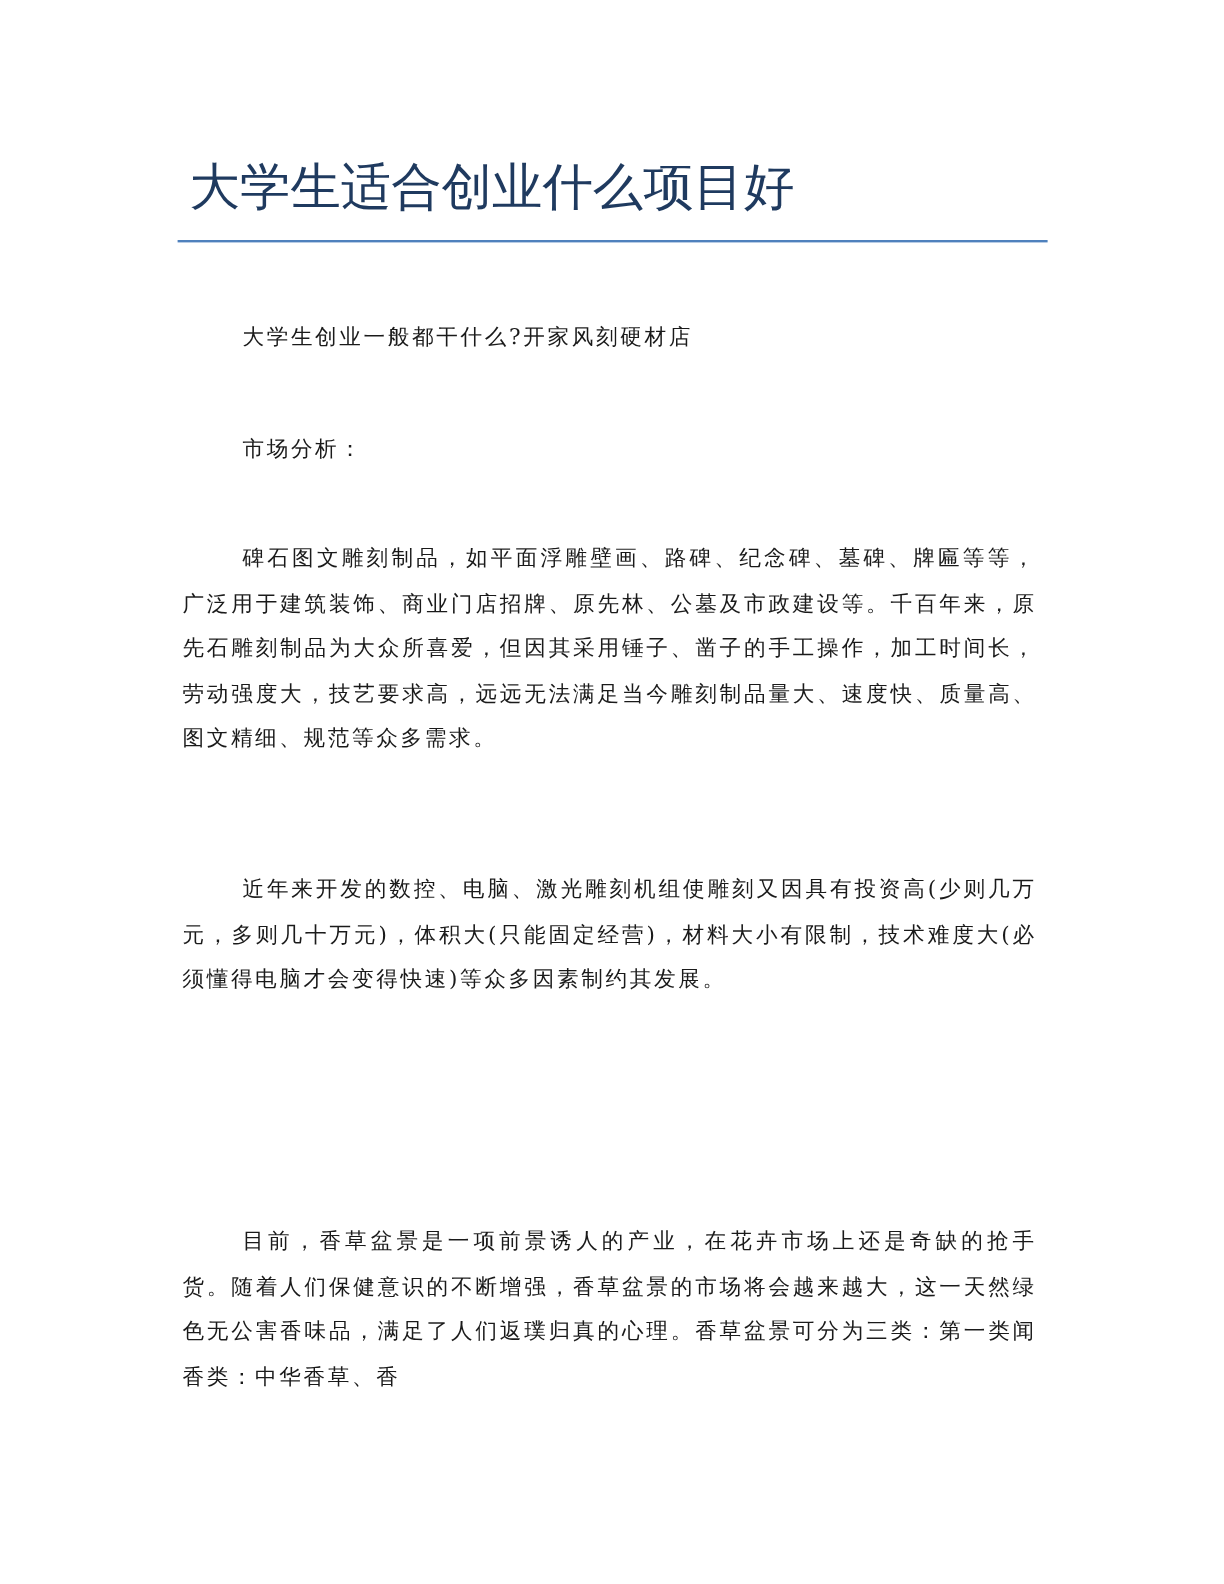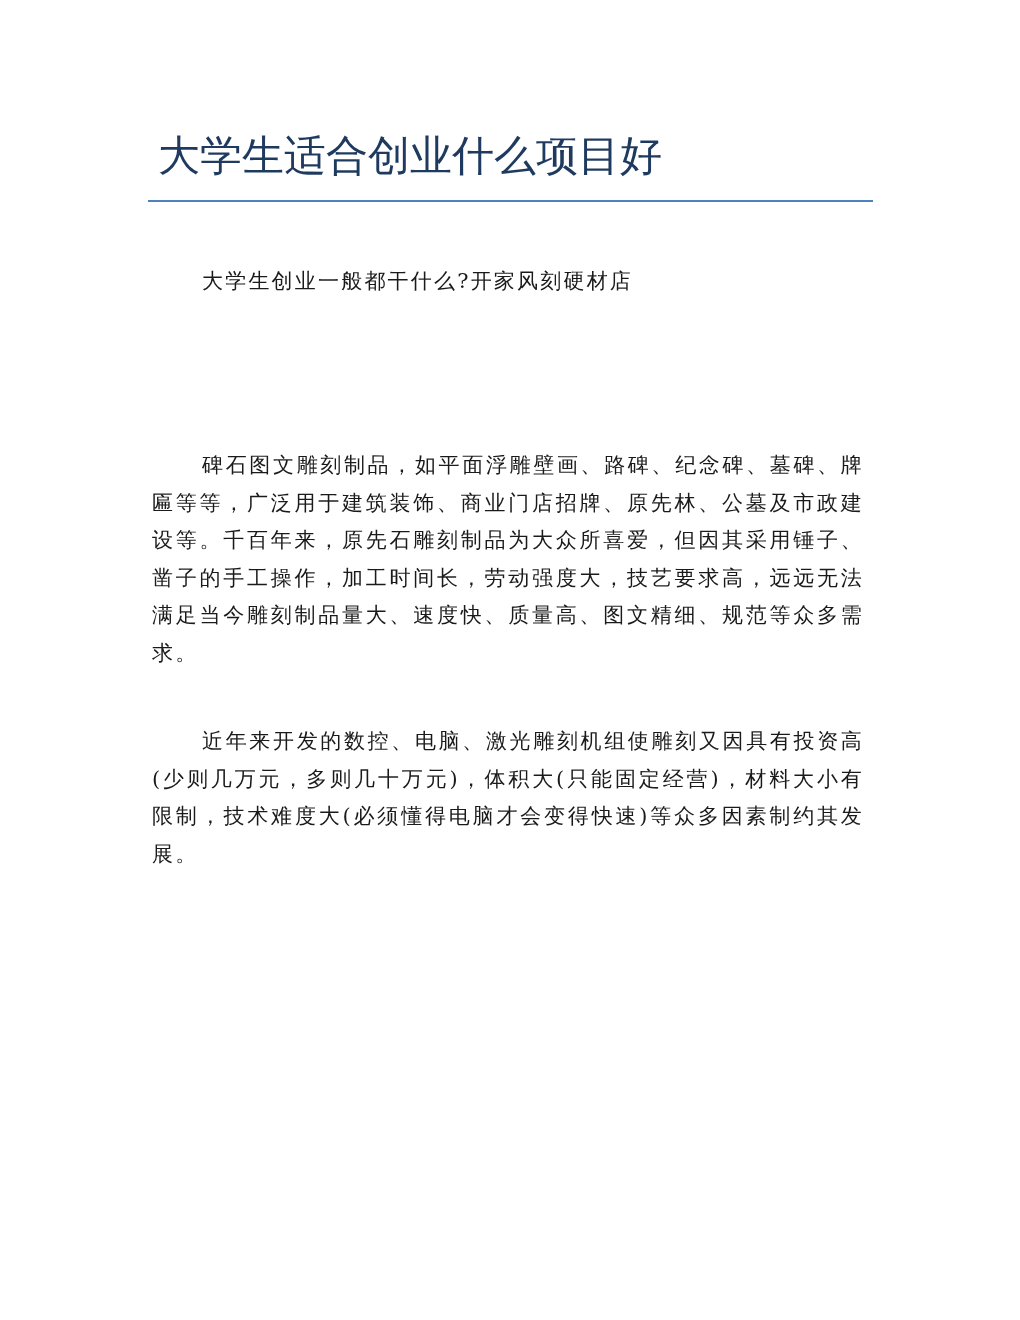--- a/index.html
+++ b/index.html
@@ -40,21 +40,21 @@
       left: 148px;
       top: 200px;
       width: 725px;
       height: 2px;
       background: #4f81bd;
     }
     .body-text {
       position: absolute;
       left: 152px;
       width: 712px;
-      font-size: 21px;
+      font-size: 18px;
       line-height: 37.5px;
       font-family: "DejaVu Serif", "Liberation Serif", serif;
       color: #1a1a1a;
       letter-spacing: 2.2px;
       margin: 0;
       text-align: justify;
     }
     .indent {
       text-indent: 50px;
     }
@@ -66,15 +66,17 @@
     .p-plant { top: 1016px; }
   </style>
 </head>
 <body>
 
 <div class="page">
   <h1 class="doc-title">大学生适合创业什么项目好</h1>
   <div class="title-rule"></div>
 
   <p class="body-text indent p-heading1">大学生创业一般都干什么?开家风刻硬材店</p>
+  <p class="body-text indent p-market">市场分析：</p>
   <p class="body-text indent p-recent">近年来开发的数控、电脑、激光雕刻机组使雕刻又因具有投资高(少则几万元，多则几十万元)，体积大(只能固定经营)，材料大小有限制，技术难度大(必须懂得电脑才会变得快速)等众多因素制约其发展。</p>
   <p class="body-text indent p-stone">碑石图文雕刻制品，如平面浮雕壁画、路碑、纪念碑、墓碑、牌匾等等，广泛用于建筑装饰、商业门店招牌、原先林、公墓及市政建设等。千百年来，原先石雕刻制品为大众所喜爱，但因其采用锤子、凿子的手工操作，加工时间长，劳动强度大，技艺要求高，远远无法满足当今雕刻制品量大、速度快、质量高、图文精细、规范等众多需求。</p>
+  <p class="body-text indent p-plant">目前，香草盆景是一项前景诱人的产业，在花卉市场上还是奇缺的抢手货。随着人们保健意识的不断增强，香草盆景的市场将会越来越大，这一天然绿色无公害香味品，满足了人们返璞归真的心理。香草盆景可分为三类：第一类闻香类：中华香草、香</p>
 </div>
 
 </body></html>

